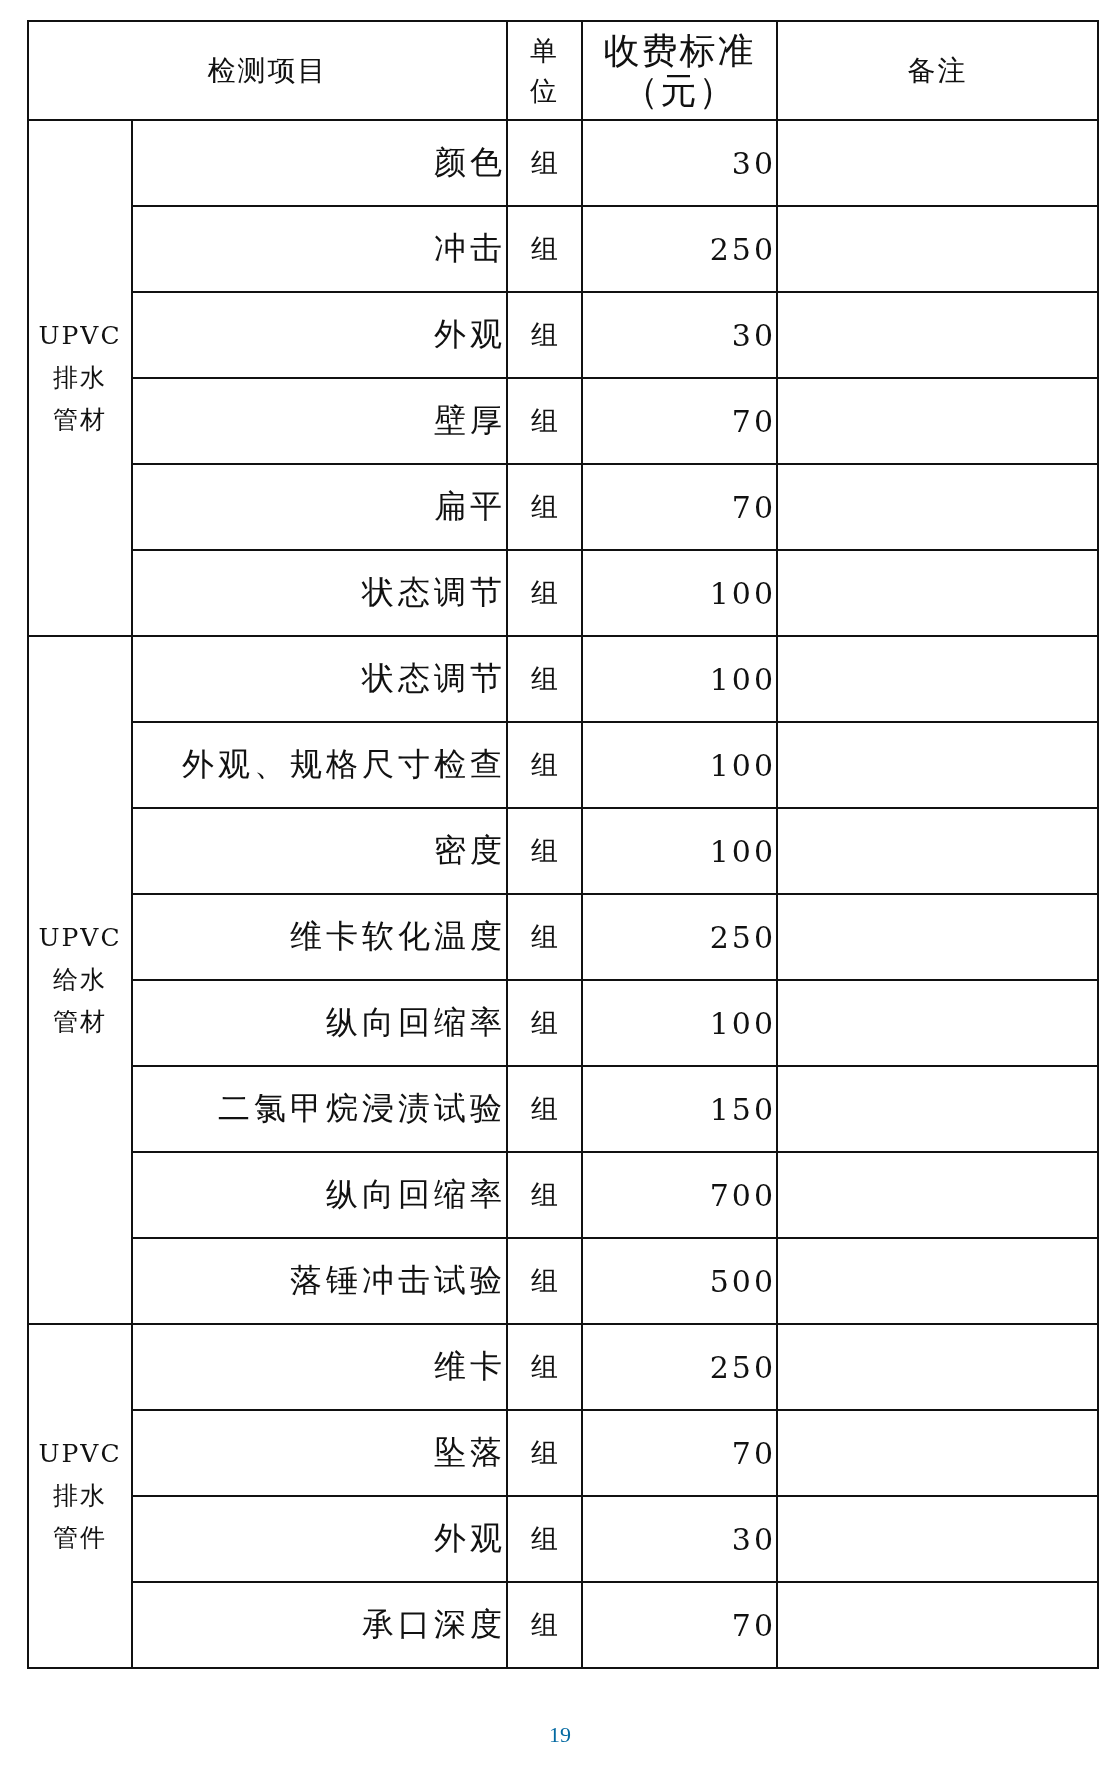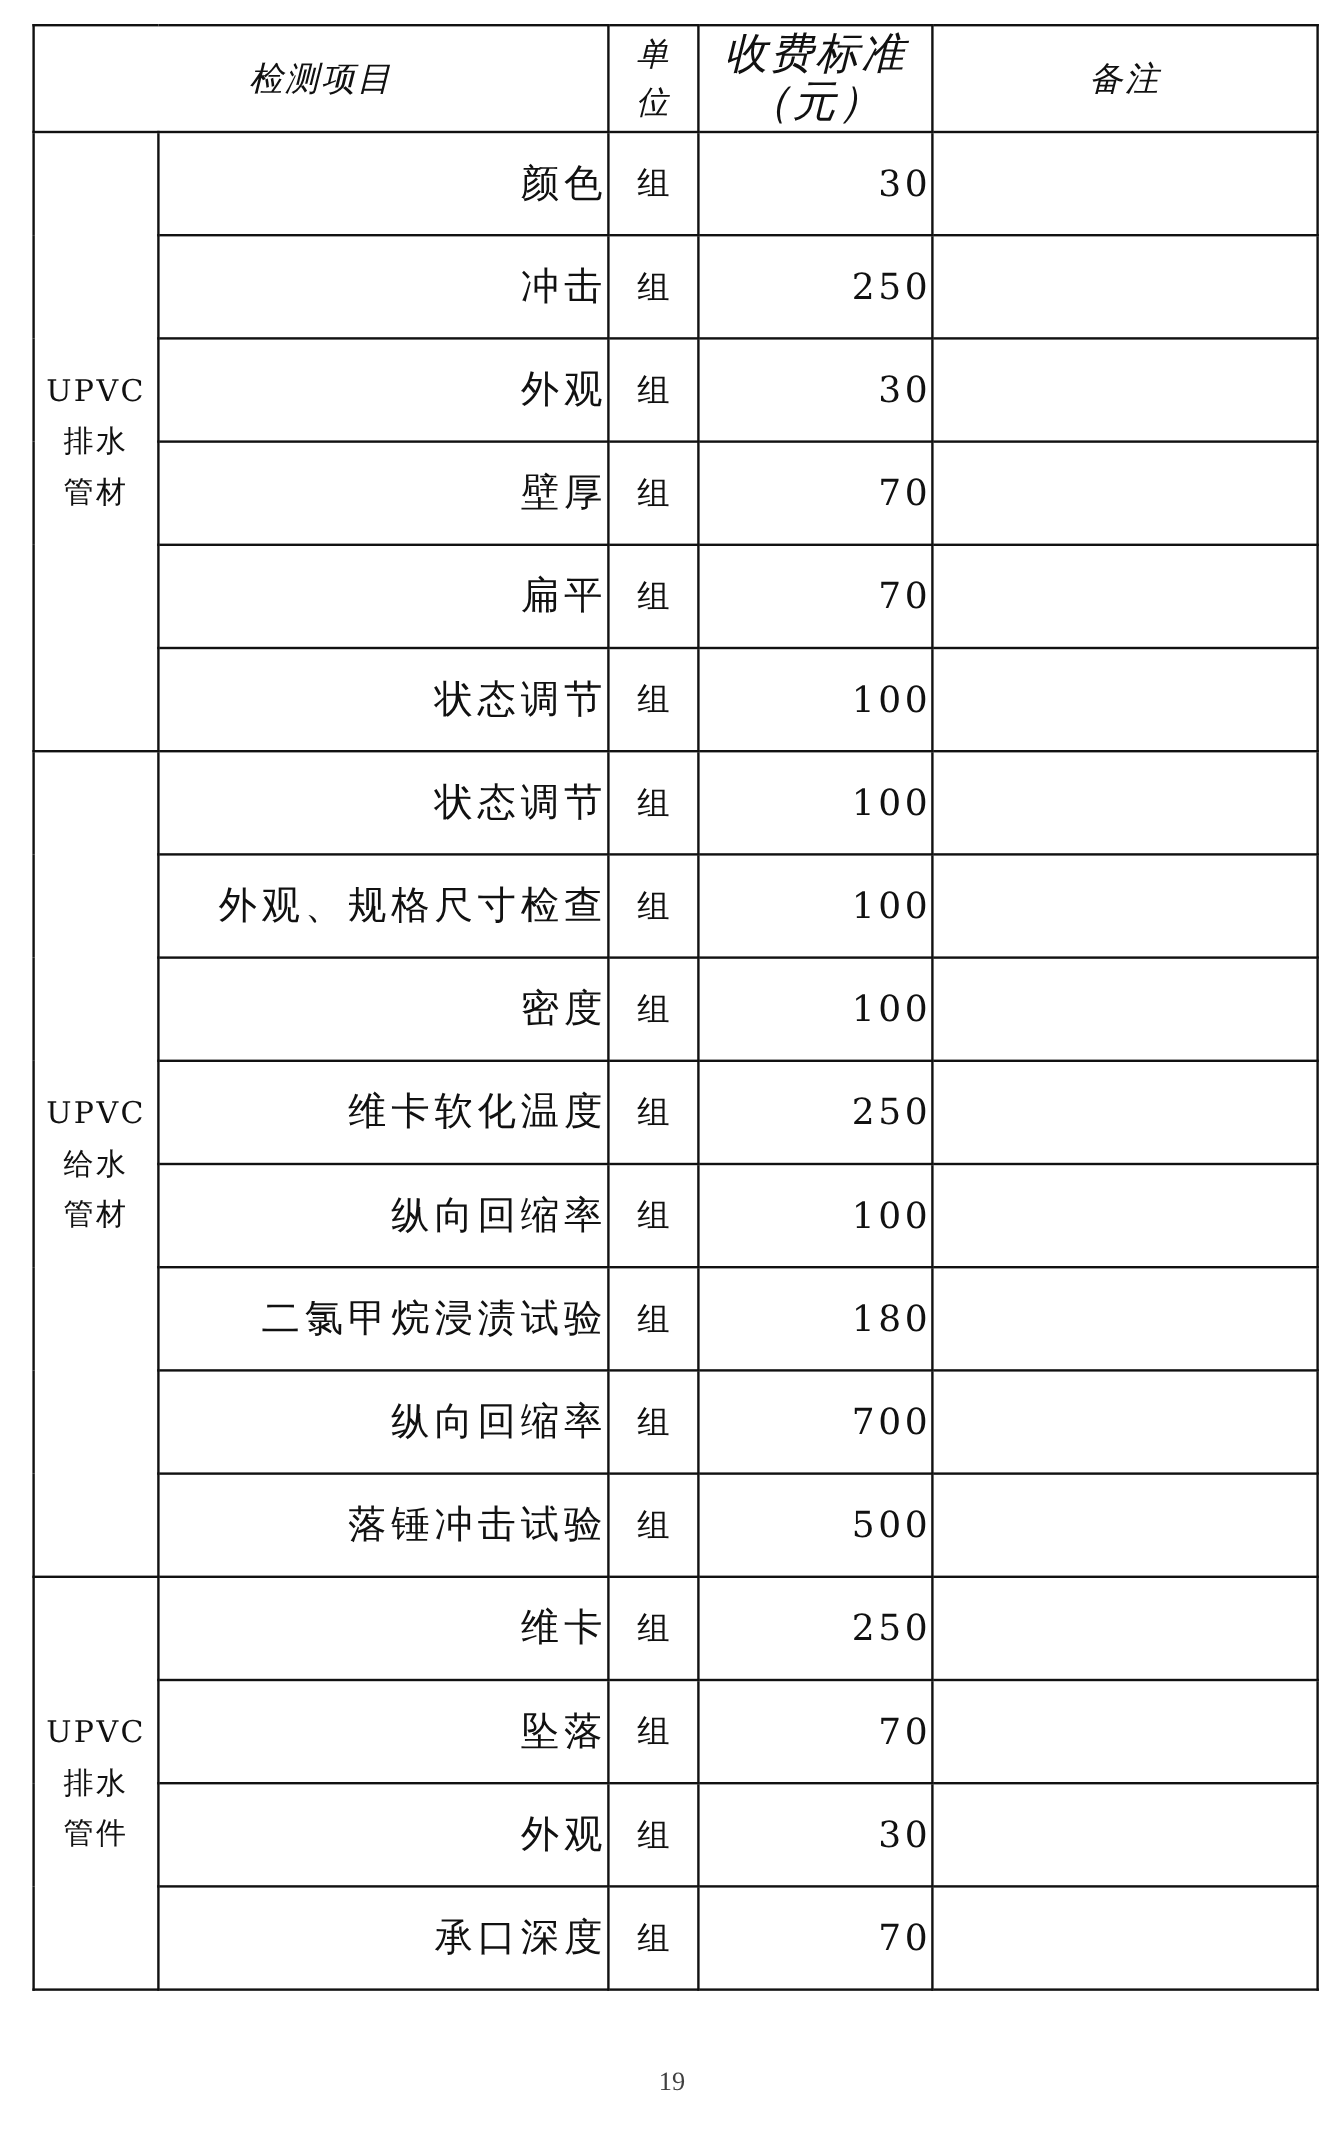--- a/index.html
+++ b/index.html
@@ -33,21 +33,21 @@
       padding: 0;
       font-weight: normal;
       vertical-align: middle;
     }
     col.c-group { width: 104px; }
     col.c-item { width: 375px; }
     col.c-unit { width: 75px; }
     col.c-fee { width: 195px; }
     col.c-remark { width: 321px; }
 
-    tr.header-row { height: 89px; font-style: italic; }
+    tr.header-row { height: 99px; }
     tr.header-row th {
       font-size: 28px;
       text-align: center;
       line-height: 40px;
       letter-spacing: 2px;
     }
     tr.header-row th.h-unit {
       font-size: 27px;
       line-height: 40px;
     }
@@ -84,21 +84,21 @@
     td.remark-cell { }
 
     .page-number {
       position: absolute;
       left: 0;
       width: 1120px;
       top: 1722px;
       text-align: center;
       font-family: "Liberation Serif", "DejaVu Serif", serif;
       font-size: 22px;
-      color: #404040;
+      color: #0369a1;
     }
   </style>
 </head>
 <body>
 
 <div class="page">
   <table class="fee-table">
     <colgroup>
       <col class="c-group">
       <col class="c-item">
@@ -195,21 +195,21 @@
       </tr>
       <tr class="data-row">
         <td class="item-cell">纵向回缩率</td>
         <td class="unit-cell">组</td>
         <td class="fee-cell">100</td>
         <td class="remark-cell"></td>
       </tr>
       <tr class="data-row">
         <td class="item-cell">二氯甲烷浸渍试验</td>
         <td class="unit-cell">组</td>
-        <td class="fee-cell">180</td>
+        <td class="fee-cell">150</td>
         <td class="remark-cell"></td>
       </tr>
       <tr class="data-row">
         <td class="item-cell">纵向回缩率</td>
         <td class="unit-cell">组</td>
         <td class="fee-cell">700</td>
         <td class="remark-cell"></td>
       </tr>
       <tr class="data-row">
         <td class="item-cell">落锤冲击试验</td>

